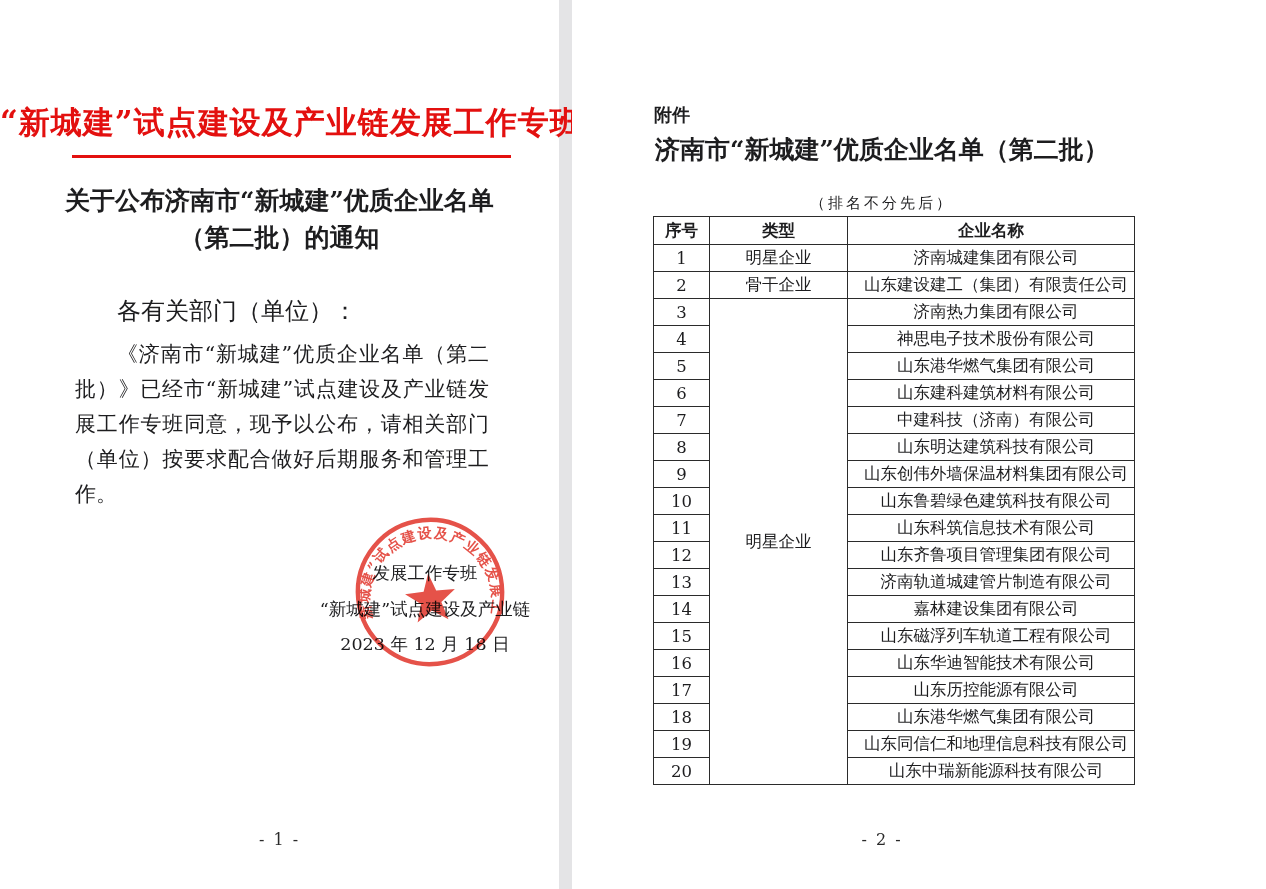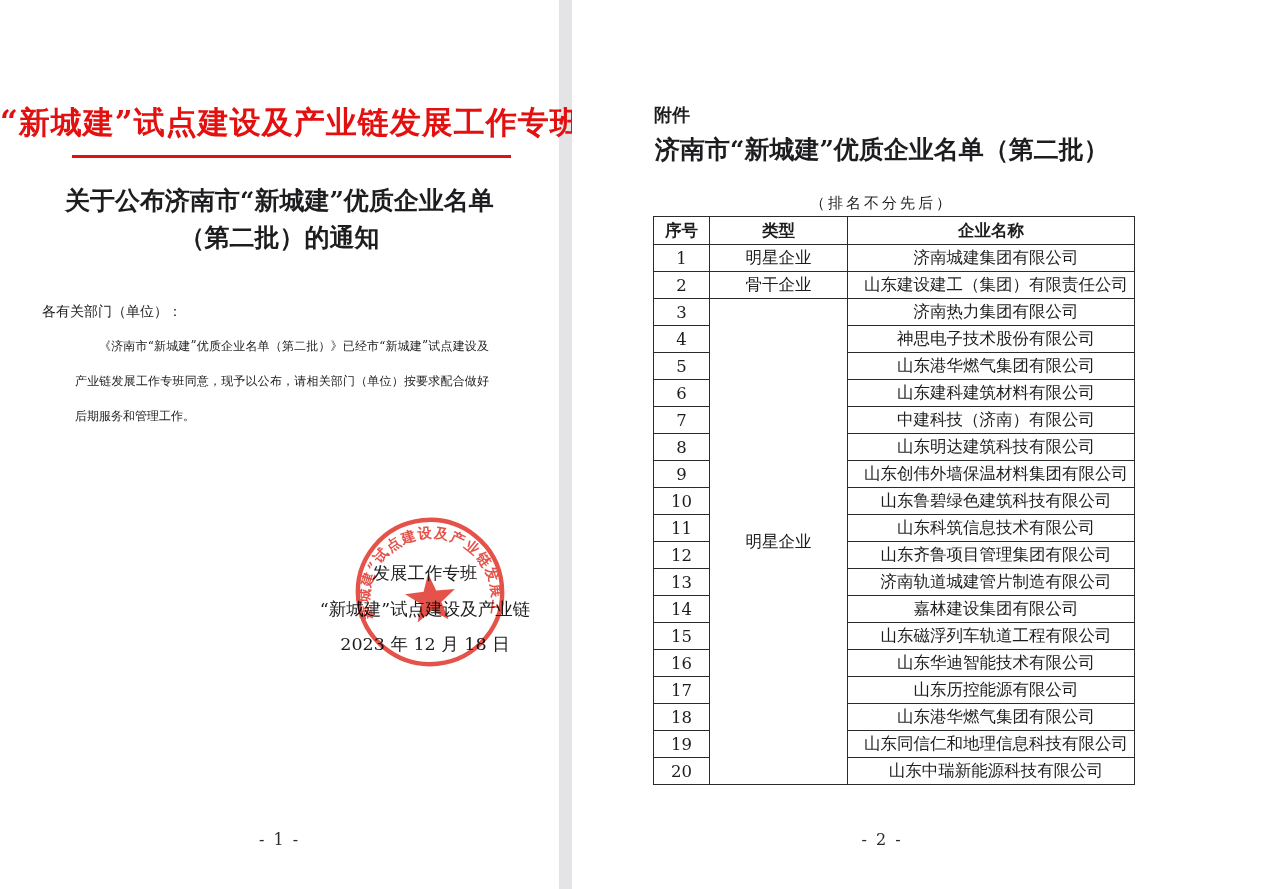--- a/index.html
+++ b/index.html
@@ -23,24 +23,24 @@
   }
   .red-rule {
     height:3px; background:var(--header-red,#e3100f);
     margin:11px 48px 0 72px;
     box-shadow:0 4px 0 -3px var(--header-red,#e3100f);
   }
   .doc-title {
     margin-top:24px; text-align:center;
     font-size:25px; font-weight:bold; line-height:37px;
   }
-  .salutation { margin:38px 70px 0 42px; font-size:14px; line-height:35px; }
+  .salutation { margin:38px 70px 0 117px; font-size:24px; line-height:35px; }
   .body-para {
-    margin:0 70px 0 75px; text-indent:2em; text-align:justify;
-    font-size:12px; line-height:35px;
+    margin:8px 70px 0 75px; text-indent:2em; text-align:justify;
+    font-size:21px; line-height:35px;
   }
   .attach-note { margin:27px 70px 0 75px; text-indent:2em; font-size:17.5px; }
 
   .sig-block {
     position:absolute; left:235px; top:556px; width:380px;
     text-align:center; font-size:17.5px; line-height:35.5px;
   }
   .seal {
     position:absolute; left:352px; top:514px; width:156px; height:156px;
     opacity:0.88; mix-blend-mode:multiply; transform:rotate(-6deg);

